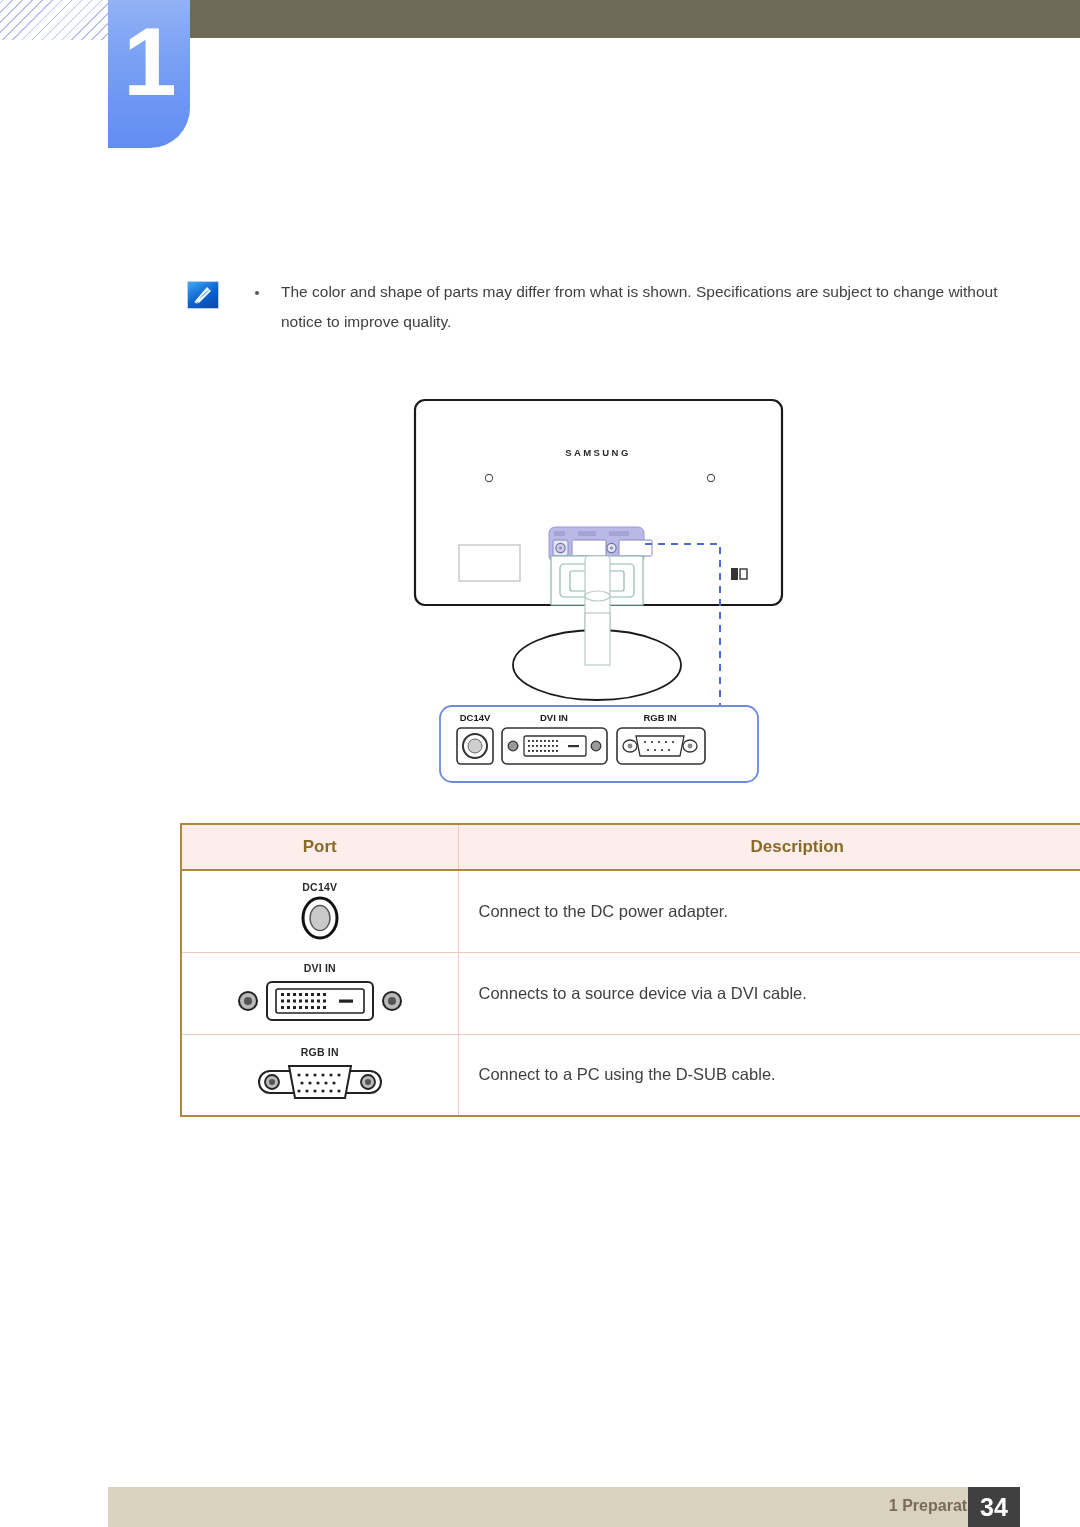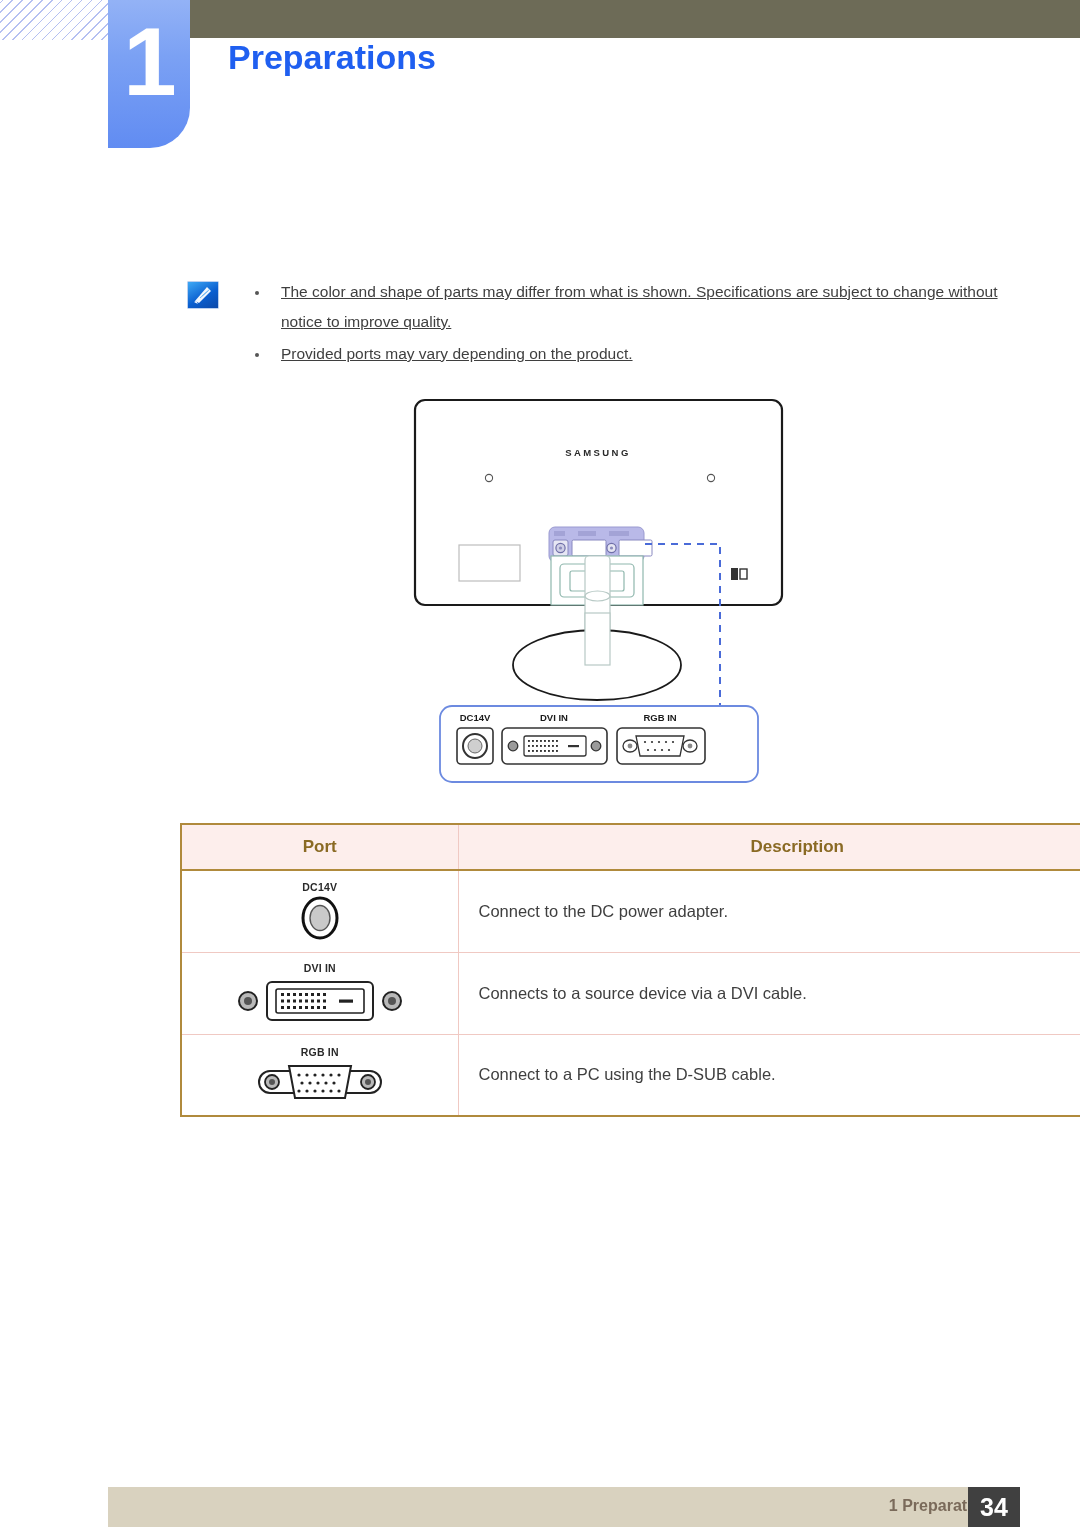--- a/index.html
+++ b/index.html
@@ -79,21 +79,20 @@
     position: absolute; left: 245px; top: 277px;
     width: 775px;
   }
   .note-item {
     position: relative;
     padding-left: 36px;
     font-size: 15.5px;
     color: #3f3f3f;
     line-height: 30px;
     margin-bottom: 2px;
-    text-decoration: underline;
   }
   .note-item::before {
     content: "";
     position: absolute;
     left: 10px; top: 14px;
     width: 4px; height: 4px;
     border-radius: 50%;
     background: #555;
   }
 
@@ -165,34 +164,32 @@
 </head>
 <body>
 
 <div id="page">
 
   <div class="hatch"></div>
   <div class="olive-bar"></div>
   <div class="chapter-tab">
     <div class="chapter-num">1</div>
   </div>
-  <div class="chapter-title">Preparations</div>
 
 
   <div class="note-icon">
     <svg width="30" height="26" viewBox="0 0 30 26">
       <path d="M7 19 L19 5 L23 9 L11 21 Z" fill="#ffffff" opacity="0.95"></path>
       <path d="M6 20 L10 22 L8 19 Z" fill="#ffffff"></path>
       <path d="M14 14 L22 7" stroke="#6fb8f0" stroke-width="1" fill="none"></path>
       <path d="M12 16 L20 9" stroke="#6fb8f0" stroke-width="1" fill="none"></path>
     </svg>
   </div>
   <div class="note-list">
     <div class="note-item">The color and shape of parts may differ from what is shown. Specifications are subject to change without notice to improve quality.</div>
-    <div class="note-item">Provided ports may vary depending on the product.</div>
   </div>
 
   <div class="diagram">
     <svg width="1080" height="420" viewBox="0 0 1080 420">
 
       <rect x="415" y="12" width="367" height="205" rx="10" ry="10" fill="#ffffff" stroke="#1a1a1a" stroke-width="2.2"></rect>
 
       <text x="598" y="68" font-family="'Liberation Sans', sans-serif" font-size="9.5" font-weight="bold" letter-spacing="2.4" fill="#2a2a2a" text-anchor="middle">SAMSUNG</text>
 
       <circle cx="489" cy="90" r="3.6" fill="none" stroke="#555" stroke-width="1.1"></circle>

